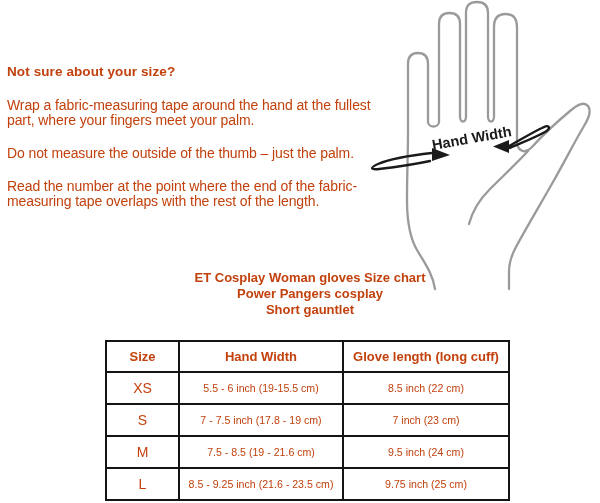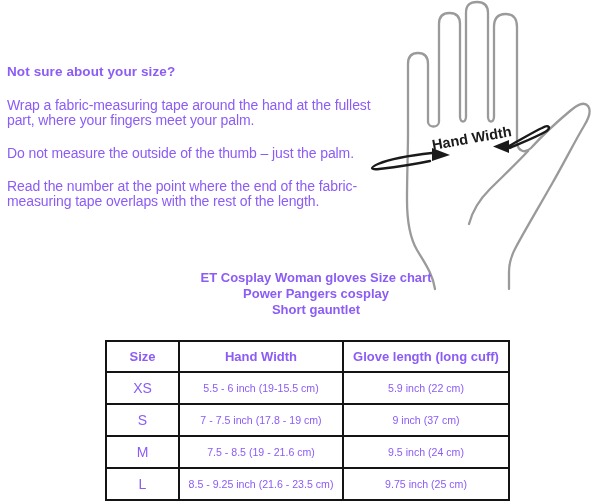--- a/index.html
+++ b/index.html
@@ -2,21 +2,21 @@
 <html><head>
 <meta charset="utf-8">
 <style>
   html, body { margin: 0; padding: 0; background: #fff; }
   .page {
     position: relative;
     width: 600px;
     height: 503px;
     background: #ffffff;
     font-family: "Liberation Sans", sans-serif;
-    color: #8b5cf6;
+    color: #c2410c;
     overflow: hidden;
   }
 
   
   .instructions {
     position: absolute;
     left: 7px;
     top: 64px;
     width: 386px;
   }
@@ -38,21 +38,21 @@
     position: absolute;
     left: 368px;
     top: 0;
     width: 232px;
     height: 300px;
   }
 
   
   .chart-title {
     position: absolute;
-    left: 116px;
+    left: 110px;
     top: 270px;
     width: 400px;
     text-align: center;
     font-size: 13px;
     font-weight: bold;
     line-height: 16px;
   }
 
   
   .size-table {
@@ -160,26 +160,26 @@
       <tr>
         <th>Size</th>
         <th>Hand Width</th>
         <th>Glove length (long cuff)</th>
       </tr>
     </thead>
     <tbody>
       <tr>
         <td class="size-cell">XS</td>
         <td class="measure-cell">5.5 - 6 inch (19-15.5 cm)</td>
-        <td class="measure-cell">5.9 inch (22 cm)</td>
+        <td class="measure-cell">8.5 inch (22 cm)</td>
       </tr>
       <tr>
         <td class="size-cell">S</td>
         <td class="measure-cell">7 - 7.5 inch (17.8 - 19 cm)</td>
-        <td class="measure-cell">9 inch (37 cm)</td>
+        <td class="measure-cell">7 inch (23 cm)</td>
       </tr>
       <tr>
         <td class="size-cell">M</td>
         <td class="measure-cell">7.5 - 8.5 (19 - 21.6 cm)</td>
         <td class="measure-cell">9.5 inch (24 cm)</td>
       </tr>
       <tr>
         <td class="size-cell">L</td>
         <td class="measure-cell">8.5 - 9.25 inch (21.6 - 23.5 cm)</td>
         <td class="measure-cell">9.75  inch (25 cm)</td>

